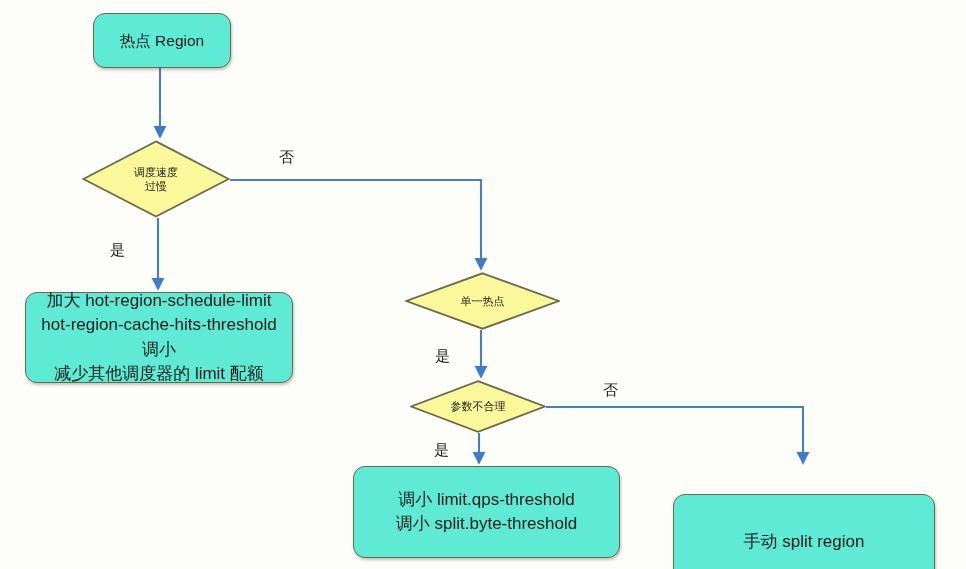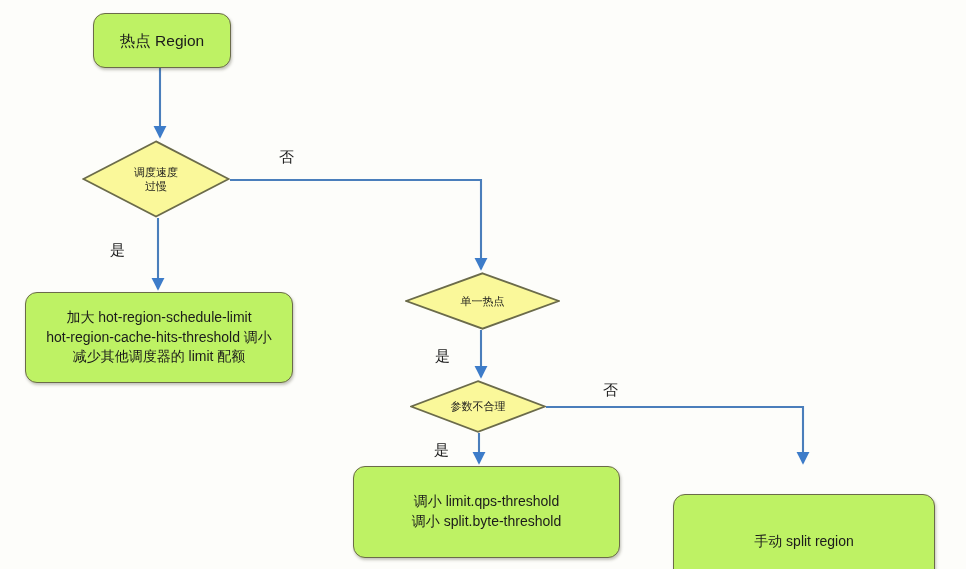--- a/index.html
+++ b/index.html
@@ -32,21 +32,21 @@
   .node {
     position: absolute;
     box-sizing: border-box;
     display: flex;
     align-items: center;
     justify-content: center;
     text-align: center;
     color: #1b1b1b;
   }
   .node.box {
-    background: #bef264;
+    background: #5eead4;
     border: 1.6px solid #6b6b4a;
     border-radius: 12px;
     box-shadow: 1px 2px 3px rgba(60,60,40,0.30);
   }
   .node.box .label {
     line-height: 1.42;
     padding: 0 8px;
     white-space: pre-line;
   }
 
@@ -64,21 +64,21 @@
   .node.diamond .label {
     position: relative;
     z-index: 2;
     line-height: 1.3;
     white-space: pre-line;
   }
 
   
   .t-start   { font-size: 15.5px; }
   .t-diamond { font-size: 11px; }
-  .t-action  { font-size: 14px; text-align: center; }
+  .t-action  { font-size: 17px; text-align: center; }
 
   
   .edge-label {
     position: absolute;
     font-size: 15px;
     color: #1b1b1b;
     white-space: nowrap;
   }
 </style>
 </head>

